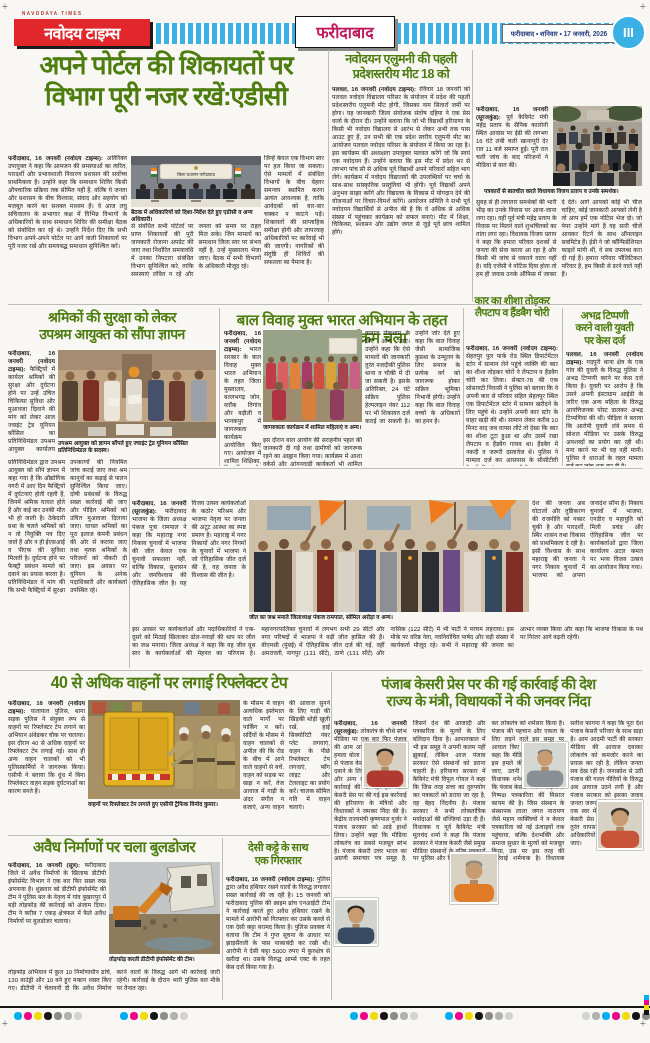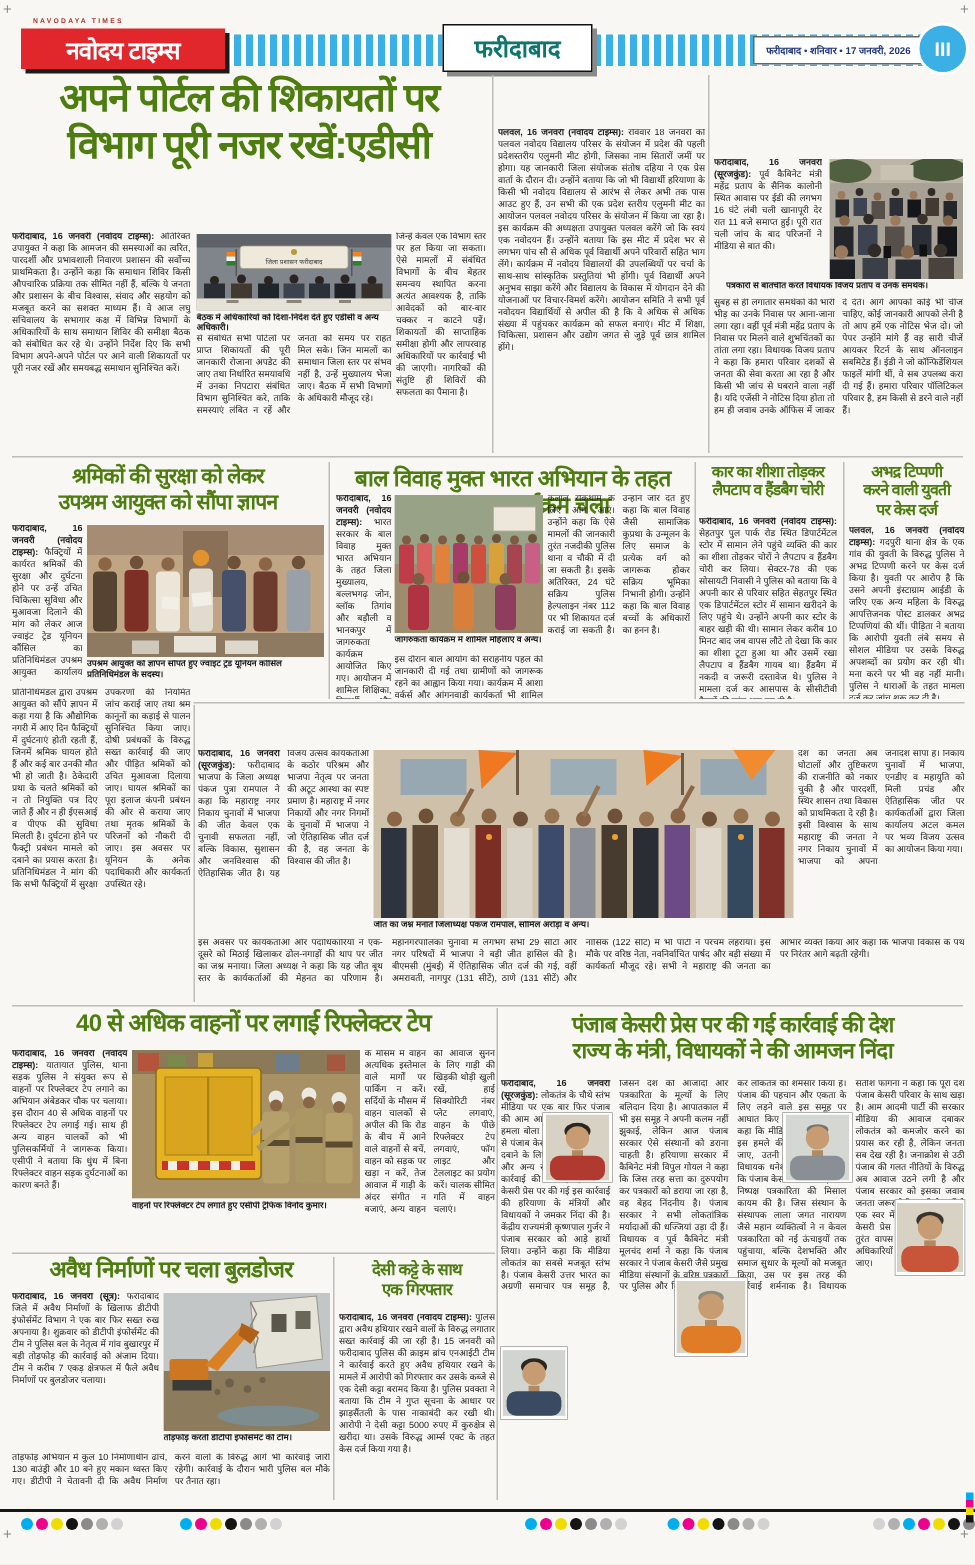--- a/index.html
+++ b/index.html
@@ -17,21 +17,21 @@
   .photo{position:absolute;overflow:hidden;background:#cfcabf;}
   .photo svg{display:block;width:100%;height:100%;}
   
   .brandbox{position:absolute;left:14px;top:19px;width:136px;height:27px;background:#e2272c;
       box-shadow:3px 3px 0 #1c1c1c;display:flex;align-items:center;justify-content:center;}
   .brandbox span{color:#fff;font-weight:700;font-size:16px;letter-spacing:-0.5px;}
   .stripes{position:absolute;left:148px;top:23px;width:478px;height:21px;
       background:repeating-linear-gradient(90deg,#3ab0e4 0 5px,#ffffff 5px 8px);}
   .citybox{position:absolute;left:295px;top:16px;width:98px;height:30px;background:#fff;
       border:1.5px solid #111;box-shadow:3px 3px 0 #8a8a8a;display:flex;align-items:center;justify-content:center;}
-  .citybox span{color:#0f766e;font-weight:700;font-size:16px;}
+  .citybox span{color:#be185d;font-weight:700;font-size:16px;}
   .datebox{position:absolute;left:502px;top:24px;width:112px;height:17px;background:#fff;border:1px solid #666;
       display:flex;align-items:center;justify-content:center;font-size:6.5px;font-weight:700;color:#21377e;}
   .pagecircle{position:absolute;left:611px;top:15px;width:31px;height:31px;border-radius:50%;
       background:#3ab0e4;border:2px solid #fff;display:flex;align-items:center;justify-content:center;
       color:#fff;font-weight:700;font-size:13px;}
   .plus{position:absolute;font-size:10px;color:#8a8a8a;}
   .brandsmall{position:absolute;left:22px;top:11px;font-size:4.5px;color:#b03030;letter-spacing:1.5px;font-weight:700;}
   
   .footrule{position:absolute;left:0;top:1006px;width:650px;height:2px;background:#161616;}
   .dots{position:absolute;top:1012px;display:flex;gap:2px;}
@@ -101,20 +101,22 @@
         <rect x="20" y="44" width="8" height="2" fill="#8a8577"></rect>
         <rect x="60" y="44" width="10" height="2" fill="#8a8577"></rect>
         <rect x="95" y="44" width="8" height="2" fill="#8a8577"></rect>
     </svg>
   </div>
   <div class="cap" style="left:131px;top:209px;width:130px;height:12px">बैठक में अधिकारियों को दिशा-निर्देश देते हुए एडीसी व अन्य अधिकारी।</div>
   <div class="bt c2" style="left:131px;top:223px;width:130px;height:79px">से संबंधित सभी पोर्टलों पर प्राप्त शिकायतों की पूरी जानकारी रोजाना अपडेट की जाए तथा निर्धारित समयावधि में उनका निपटारा संबंधित विभाग सुनिश्चित करे, ताकि समस्याएं लंबित न रहें और जनता को समय पर राहत मिल सके। जिन मामलों का समाधान जिला स्तर पर संभव नहीं है, उन्हें मुख्यालय भेजा जाए। बैठक में सभी विभागों के अधिकारी मौजूद रहे।</div>
   <div class="bt" style="left:264px;top:155px;width:60px;height:147px">जिन्हें केवल एक विभाग स्तर पर हल किया जा सकता। ऐसे मामलों में संबंधित विभागों के बीच बेहतर समन्वय स्थापित करना अत्यंत आवश्यक है, ताकि आवेदकों को बार-बार चक्कर न काटने पड़ें। शिकायतों की साप्ताहिक समीक्षा होगी और लापरवाह अधिकारियों पर कार्रवाई भी की जाएगी। नागरिकों की संतुष्टि ही शिविरों की सफलता का पैमाना है।</div>
 
   <div class="vline" style="left:328px;top:50px;height:252px"></div>
+  <div class="hd" style="left:332px;top:52px;width:138px;font-size:12.5px">नवोदयन एलुमनी की पहली
+प्रदेशस्तरीय मीट 18 को</div>
   <div class="bt" style="left:332px;top:86px;width:138px;height:216px">
     <span class="dl">पलवल, 16 जनवरी (नवोदय टाइम्स):</span> <span>रविवार 18 जनवरी को पलवल नवोदय विद्यालय परिसर के संयोजन में प्रदेश की पहली प्रदेशस्तरीय एलुमनी मीट होगी, जिसका नाम सितारों जमीं पर होगा। यह जानकारी जिला संयोजक संतोष दहिया ने एक प्रेस वार्ता के दौरान दी। उन्होंने बताया कि जो भी विद्यार्थी हरियाणा के किसी भी नवोदय विद्यालय से आरंभ से लेकर अभी तक पास आउट हुए हैं, उन सभी की एक प्रदेश स्तरीय एलुमनी मीट का आयोजन पलवल नवोदय परिसर के संयोजन में किया जा रहा है। इस कार्यक्रम की अध्यक्षता उपायुक्त पलवल करेंगे जो कि स्वयं एक नवोदयन हैं। उन्होंने बताया कि इस मीट में प्रदेश भर से लगभग पांच सौ से अधिक पूर्व विद्यार्थी अपने परिवारों सहित भाग लेंगे। कार्यक्रम में नवोदय विद्यालयों की उपलब्धियों पर चर्चा के साथ-साथ सांस्कृतिक प्रस्तुतियां भी होंगी। पूर्व विद्यार्थी अपने अनुभव साझा करेंगे और विद्यालय के विकास में योगदान देने की योजनाओं पर विचार-विमर्श करेंगे। आयोजन समिति ने सभी पूर्व नवोदयन विद्यार्थियों से अपील की है कि वे अधिक से अधिक संख्या में पहुंचकर कार्यक्रम को सफल बनाएं। मीट में शिक्षा, चिकित्सा, प्रशासन और उद्योग जगत से जुड़े पूर्व छात्र शामिल होंगे।</span>
   </div>
 
   <div class="vline" style="left:472px;top:50px;height:252px"></div>
   <div class="bt" style="left:476px;top:106px;width:72px;height:82px">
     <span class="dl">फरीदाबाद, 16 जनवरी (सूरजकुंड):</span> <span>पूर्व कैबिनेट मंत्री महेंद्र प्रताप के सैनिक कालोनी स्थित आवास पर ईडी की लगभग 16 घंटे लंबी चली खानापूरी देर रात 11 बजे समाप्त हुई। पूरी रात चली जांच के बाद परिजनों ने मीडिया से बात की।</span>
   </div>
   <div class="photo" style="left:553px;top:106px;width:89px;height:80px">
     <svg viewBox="0 0 89 80">
@@ -242,21 +244,21 @@
       <rect x="9" y="60" width="14" height="30" rx="3" fill="#b03343"></rect>
         <rect x="39" y="59" width="14" height="31" rx="3" fill="#d87f3c"></rect>
         <rect x="67" y="60" width="14" height="30" rx="3" fill="#8f3d5e"></rect>
     </svg>
   </div>
   <div class="cap" style="left:263px;top:424px;width:99px;height:11px">जागरुकता कार्यक्रम में शामिल महिलाएं व अन्य।</div>
   <div class="bt" style="left:263px;top:437px;width:99px;height:29px">इस दौरान बाल आयोग की सराहनीय पहल की जानकारी दी गई तथा ग्रामीणों को जागरूक रहने का आह्वान किया गया। कार्यक्रम में आशा वर्कर्स और आंगनवाड़ी कार्यकर्ता भी शामिल रहीं।</div>
   <div class="bt c2" style="left:365px;top:330px;width:95px;height:136px">कलाल रोकथाम के लिए आगे आएं। उन्होंने कहा कि ऐसे मामलों की जानकारी तुरंत नजदीकी पुलिस थाना व चौकी में दी जा सकती है। इसके अतिरिक्त, 24 घंटे सक्रिय पुलिस हेल्पलाइन नंबर 112 पर भी शिकायत दर्ज कराई जा सकती है। उन्होंने जोर देते हुए कहा कि बाल विवाह जैसी सामाजिक कुप्रथा के उन्मूलन के लिए समाज के प्रत्येक वर्ग को जागरूक होकर सक्रिय भूमिका निभानी होगी। उन्होंने कहा कि बाल विवाह बच्चों के अधिकारों का हनन है।</div>
 
   <div class="vline" style="left:463px;top:308px;height:158px"></div>
-  <div class="hd" style="left:466px;top:309px;width:92px;font-size:10.5px">कार का शीशा तोड़कर
+  <div class="hd" style="left:466px;top:294px;width:92px;font-size:10.5px">कार का शीशा तोड़कर
 लैपटाप व हैंडबैग चोरी</div>
   <div class="bt" style="left:466px;top:345px;width:92px;height:121px">
     <span class="dl">फरीदाबाद, 16 जनवरी (नवोदय टाइम्स):</span> <span>सेहतपुर पुल पार्क रोड स्थित डिपार्टमेंटल स्टोर में सामान लेने पहुंचे व्यक्ति की कार का शीशा तोड़कर चोरों ने लैपटाप व हैंडबैग चोरी कर लिया। सेक्टर-78 की एक सोसायटी निवासी ने पुलिस को बताया कि वे अपनी कार से परिवार सहित सेहतपुर स्थित एक डिपार्टमेंटल स्टोर में सामान खरीदने के लिए पहुंचे थे। उन्होंने अपनी कार स्टोर के बाहर खड़ी की थी। सामान लेकर करीब 10 मिनट बाद जब वापस लौटे तो देखा कि कार का शीशा टूटा हुआ था और उसमें रखा लैपटाप व हैंडबैग गायब था। हैंडबैग में नकदी व जरूरी दस्तावेज थे। पुलिस ने मामला दर्ज कर आसपास के सीसीटीवी कैमरों की जांच शुरू कर दी है।</span>
   </div>
 
   <div class="vline" style="left:562px;top:308px;height:158px"></div>
   <div class="hd" style="left:566px;top:309px;width:77px;font-size:10.5px">अभद्र टिप्पणी
 करने वाली युवती
 पर केस दर्ज</div>
   <div class="bt" style="left:566px;top:351px;width:77px;height:115px">
@@ -391,21 +393,21 @@
 
   <div class="vline" style="left:222px;top:838px;height:162px"></div>
   <div class="hd" style="left:226px;top:841px;width:104px;font-size:11px">देसी कट्टे के साथ
 एक गिरफ्तार</div>
   <div class="bt" style="left:226px;top:876px;width:104px;height:124px">
     <span class="dl">फरीदाबाद, 16 जनवरी (नवोदय टाइम्स):</span> <span>पुलिस द्वारा अवैध हथियार रखने वालों के विरुद्ध लगातार सख्त कार्रवाई की जा रही है। 15 जनवरी को फरीदाबाद पुलिस की क्राइम ब्रांच एनआईटी टीम ने कार्रवाई करते हुए अवैध हथियार रखने के मामले में आरोपी को गिरफ्तार कर उसके कब्जे से एक देसी कट्टा बरामद किया है। पुलिस प्रवक्ता ने बताया कि टीम ने गुप्त सूचना के आधार पर झाड़सैंतली के पास नाकाबंदी कर रखी थी। आरोपी ने देसी कट्टा 5000 रुपए में कुरुक्षेत्र से खरीदा था। उसके विरुद्ध आर्म्स एक्ट के तहत केस दर्ज किया गया है।</span>
   </div>
 
   <div class="vline" style="left:331px;top:672px;height:328px"></div>
   <div class="hd" style="left:334px;top:676px;width:309px;font-size:14.5px">पंजाब केसरी प्रेस पर की गई कार्रवाई की देश
-राज्य के मंत्री, विधायकों ने की आमजन निंदा</div>
+राज्य के मंत्री, विधायकों ने की जनवर निंदा</div>
   <div class="bt c4" style="left:334px;top:720px;width:309px;height:282px">
     <span class="dl">फरीदाबाद, 16 जनवरी (सूरजकुंड):</span> <span>लोकतंत्र के चौथे स्तंभ मीडिया पर एक बार फिर पंजाब की आम आदमी पार्टी सरकार ने हमला बोला है। पिछले कुछ दिनों से पंजाब केसरी समूह की आवाज दबाने के लिए जालंधर स्थित प्रेस और अन्य संस्थानों पर लगातार कार्रवाई की जा रही है। पंजाब केसरी प्रेस पर की गई इस कार्रवाई की हरियाणा के मंत्रियों और विधायकों ने जमकर निंदा की है। केंद्रीय राज्यमंत्री कृष्णपाल गुर्जर ने पंजाब सरकार को आड़े हाथों लिया। उन्होंने कहा कि मीडिया लोकतंत्र का सबसे मजबूत स्तंभ है। पंजाब केसरी उत्तर भारत का अग्रणी समाचार पत्र समूह है, जिसने देश की आजादी और पत्रकारिता के मूल्यों के लिए बलिदान दिया है। आपातकाल में भी इस समूह ने अपनी कलम नहीं झुकाई, लेकिन आज पंजाब सरकार ऐसे संस्थानों को डराना चाहती है। हरियाणा सरकार में कैबिनेट मंत्री विपुल गोयल ने कहा कि जिस तरह सत्ता का दुरुपयोग कर पत्रकारों को डराया जा रहा है, वह बेहद निंदनीय है। पंजाब सरकार ने सभी लोकतांत्रिक मर्यादाओं की धज्जियां उड़ा दी हैं। विधायक व पूर्व कैबिनेट मंत्री मूलचंद शर्मा ने कहा कि पंजाब सरकार ने पंजाब केसरी जैसे प्रमुख मीडिया संस्थानों के वरिष्ठ पत्रकारों पर पुलिस और विभागीय कार्रवाई कर लोकतंत्र को शर्मसार किया है। पंजाब की पहचान और एकता के लिए लड़ने वाले इस समूह पर आघात किए जा रहे हैं। उन्होंने कहा कि मीडिया की स्वतंत्रता पर इस हमले की जितनी निंदा की जाए, उतनी कम है। भाजपा विधायक धनेश अदलखा ने कहा कि पंजाब केसरी ने तीन पीढ़ियों से निष्पक्ष पत्रकारिता की मिसाल कायम की है। जिस संस्थान के संस्थापक लाला जगत नारायण जैसे महान व्यक्तित्वों ने न केवल पत्रकारिता को नई ऊंचाइयों तक पहुंचाया, बल्कि देशभक्ति और समाज सुधार के मूल्यों को मजबूत किया, उस पर इस तरह की कार्रवाई शर्मनाक है। विधायक सतीश फागना ने कहा कि पूरा देश पंजाब केसरी परिवार के साथ खड़ा है। आम आदमी पार्टी की सरकार मीडिया की आवाज दबाकर लोकतंत्र को कमजोर करने का प्रयास कर रही है, लेकिन जनता सब देख रही है। जनाक्रोश से उठी पंजाब की गलत नीतियों के विरुद्ध अब आवाज उठने लगी है और पंजाब सरकार को इसका जवाब जनता जरूर देगी। सभी नेताओं ने एक स्वर में मांग की कि पंजाब केसरी प्रेस पर की गई कार्रवाई तुरंत वापस ली जाए और दोषी अधिकारियों के विरुद्ध कार्रवाई की जाए।</span>
   </div>
   <div class="pt" style="left:362px;top:742px">
     <svg width="44" height="44" viewBox="0 0 46 48">
         <rect width="46" height="48" fill="#d8d2c4"></rect>
         <ellipse cx="23" cy="12" rx="9.5" ry="6" fill="#2c2620"></ellipse>
         <circle cx="23" cy="17" r="8.5" fill="#c79c72"></circle>
         <rect x="19" y="26" width="8" height="6" fill="#b08a63"></rect>
         <rect x="3" y="30" width="40" height="18" rx="7" fill="#b03a30"></rect>

